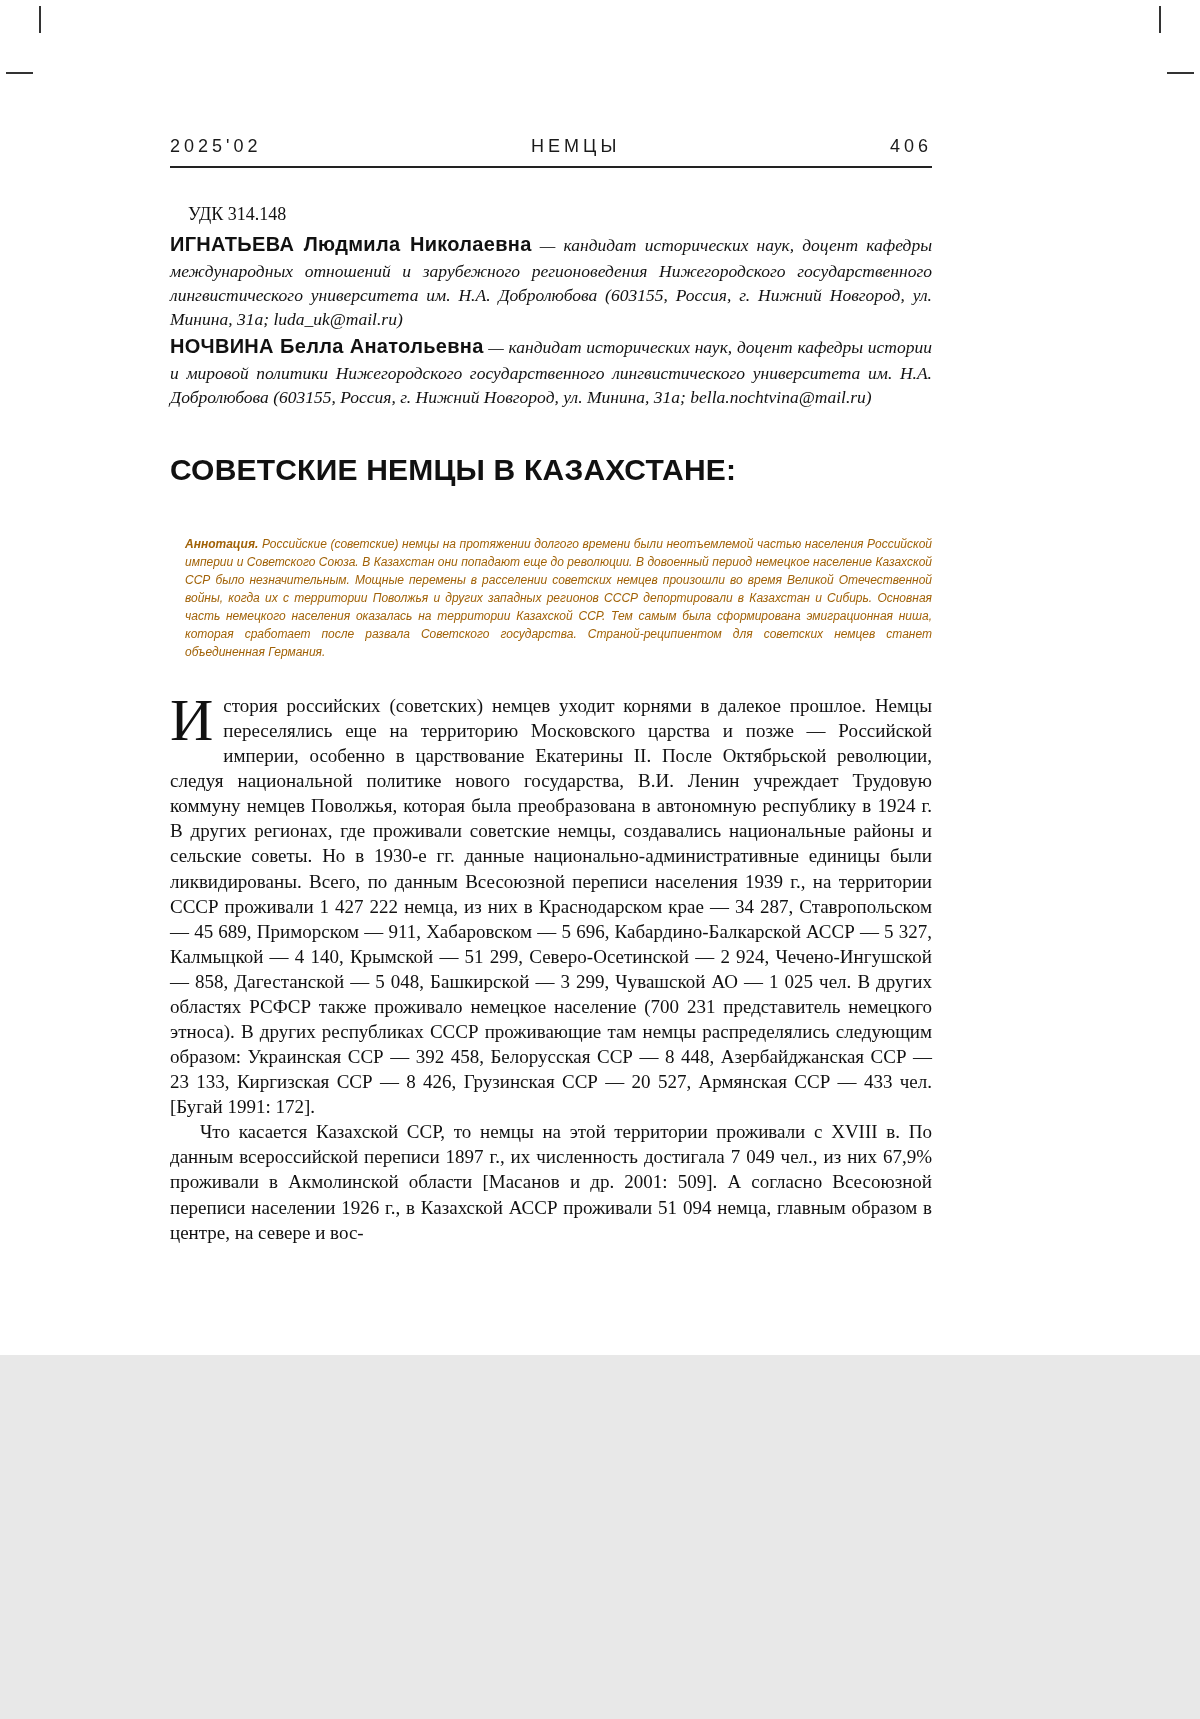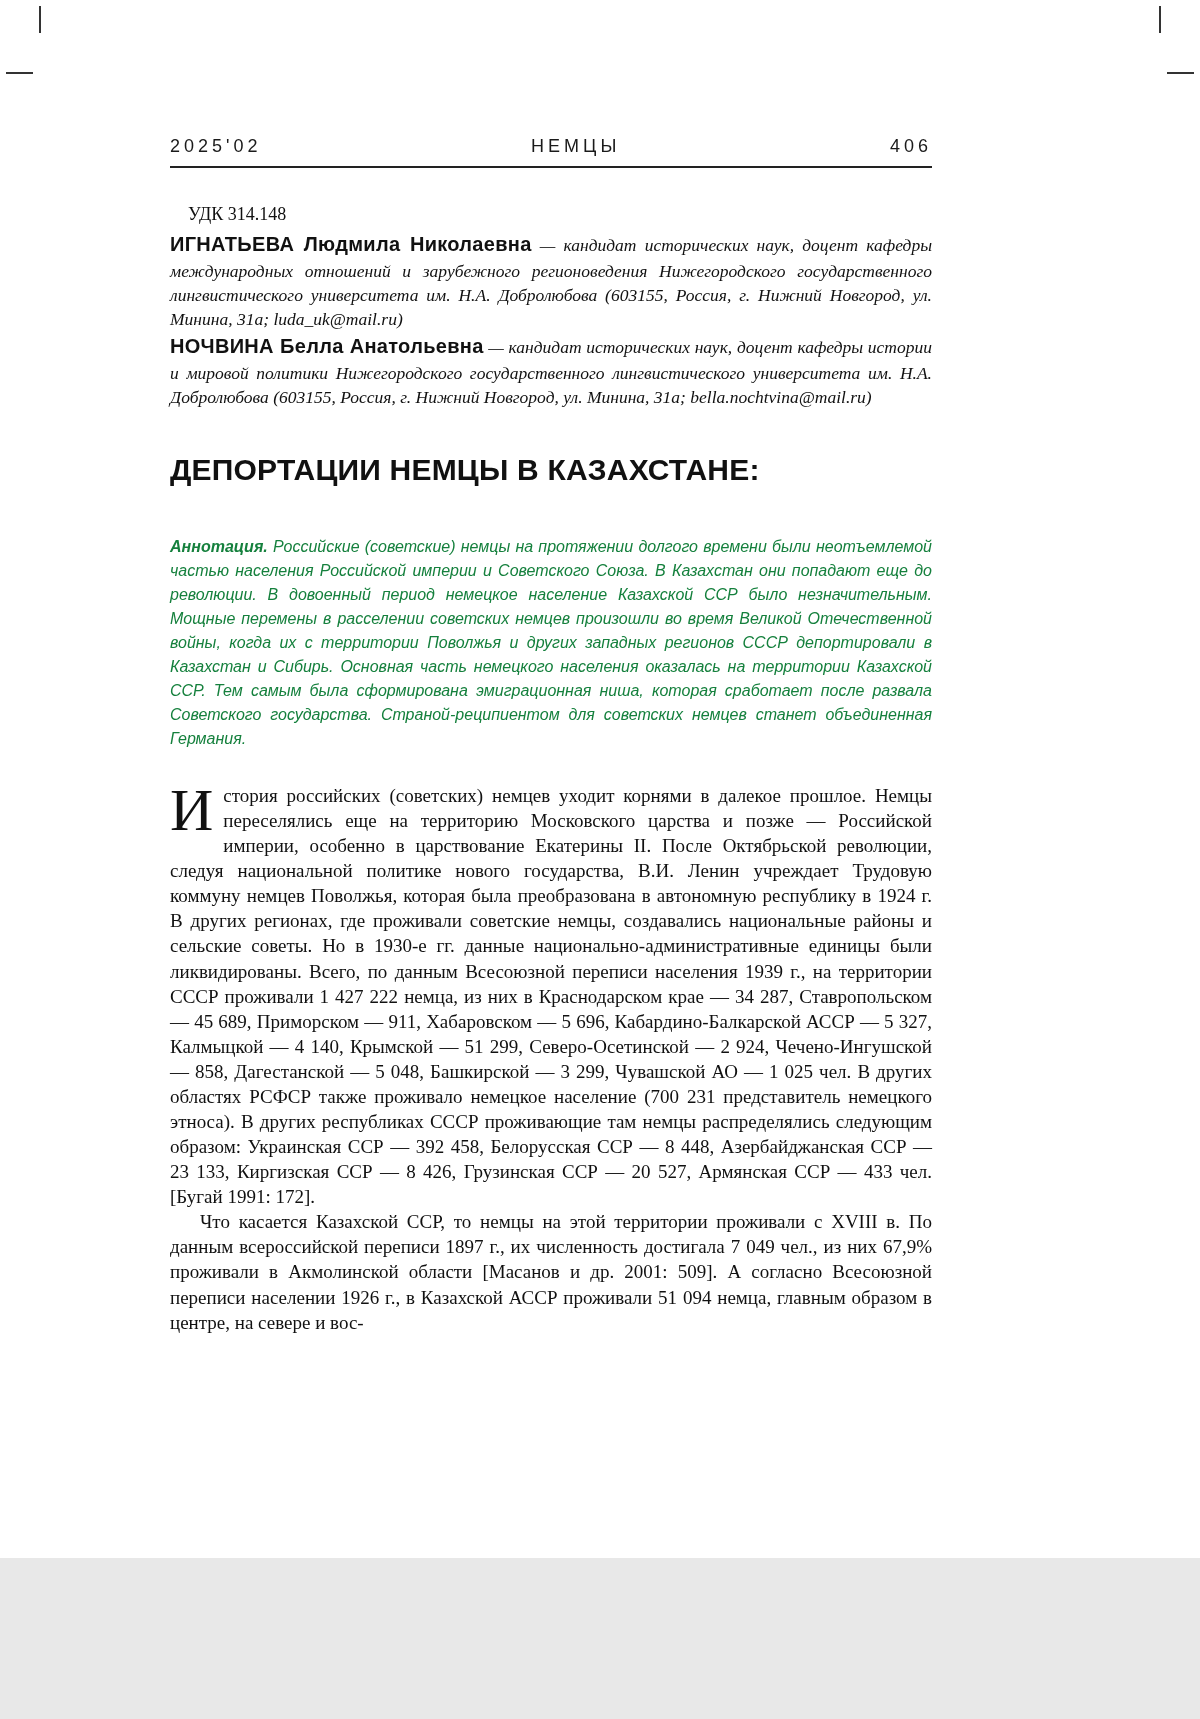--- a/index.html
+++ b/index.html
@@ -1,18 +1,18 @@
 <!DOCTYPE html>
 <html><head>
 <meta charset="utf-8">
 <style>
   html,body{margin:0;padding:0;background:#e8e8e8;}
   .page{
     position:relative;
-    width:1200px;height:1558px;
+    width:1200px;height:1355px;
     background:#ffffff;
     margin:0 auto;
     overflow:hidden;
     font-family:"Liberation Serif", serif;
     color:#111;
   }
   
   .crop{position:absolute;background:#333;}
   .crop.v{width:2px;height:27px;}
   .crop.h{width:27px;height:2px;}
@@ -59,27 +59,27 @@
   .article-title{
     margin:42px 0 0 0;
     font-family:"Liberation Sans", sans-serif;
     font-weight:bold;
     font-size:30px;
     line-height:1.27;
     color:#111;
     letter-spacing:.2px;
   }
   .abstract{
-    margin:46px 0 0 0;
+    margin:46px 0 0 15px;
     font-family:"Liberation Sans", sans-serif;
     font-style:italic;
-    font-size:16px;
+    font-size:12px;
     line-height:1.5;
     text-align:justify;
-    color:#15803d;
+    color:#a16207;
   }
   .abstract .label{font-weight:bold;}
   .keywords{
     margin:2px 0 0 0;
     font-family:"Liberation Sans", sans-serif;
     font-style:italic;
     font-size:16px;
     line-height:1.5;
     text-align:justify;
     color:#161616;
@@ -127,21 +127,21 @@
 
     <p class="author-para">
       <span class="author-name">ИГНАТЬЕВА Людмила Николаевна</span><span class="author-bio"> — кандидат исторических наук, доцент кафедры международных отношений и зарубежного регионоведения Нижегородского государственного лингвистического университета им. Н.А. Добролюбова (603155, Россия, г. Нижний Новгород, ул. Минина, 31а; luda_uk@mail.ru)</span>
     </p>
 
     <p class="author-para">
       <span class="author-name">НОЧВИНА Белла Анатольевна</span><span class="author-bio"> — кандидат исторических наук, доцент кафедры истории и мировой политики Нижегородского государственного лингвистического университета им. Н.А. Добролюбова (603155, Россия, г. Нижний Новгород, ул. Минина, 31а; bella.nochtvina@mail.ru)</span>
     </p>
 
     <h1 class="article-title">
-      <span>ДЕПОРТАЦИИ НЕМЦЫ В КАЗАХСТАНЕ:</span><br>
+      <span>СОВЕТСКИЕ НЕМЦЫ В КАЗАХСТАНЕ:</span><br>
     </h1>
 
     <p class="abstract">
       <span class="label">Аннотация.</span><span> Российские (советские) немцы на протяжении долгого времени были неотъемлемой частью населения Российской империи и Советского Союза. В Казахстан они попадают еще до революции. В довоенный период немецкое население Казахской ССР было незначительным. Мощные перемены в расселении советских немцев произошли во время Великой Отечественной войны, когда их с территории Поволжья и других западных регионов СССР депортировали в Казахстан и Сибирь. Основная часть немецкого населения оказалась на территории Казахской ССР. Тем самым была сформирована эмиграционная ниша, которая сработает после развала Советского государства. Страной-реципиентом для советских немцев станет объединенная Германия.</span>
     </p>
 
 
     <div class="body-text">
       <p class="body-para first">
         <span class="dropcap">И</span><span>стория российских (советских) немцев уходит корнями в далекое прошлое. Немцы переселялись еще на территорию Московского царства и позже — Российской империи, особенно в царствование Екатерины II. После Октябрьской революции, следуя национальной политике нового государства, В.И. Ленин учреждает Трудовую коммуну немцев Поволжья, которая была преобразована в автономную республику в 1924 г. В других регионах, где проживали советские немцы, создавались национальные районы и сельские советы. Но в 1930-е гг. данные национально-административные единицы были ликвидированы. Всего, по данным Всесоюзной переписи населения 1939 г., на территории СССР проживали 1 427 222 немца, из них в Краснодарском крае — 34 287, Ставропольском — 45 689, Приморском — 911, Хабаровском — 5 696, Кабардино-Балкарской АССР — 5 327, Калмыцкой — 4 140, Крымской — 51 299, Северо-Осетинской — 2 924, Чечено-Ингушской — 858, Дагестанской — 5 048, Башкирской — 3 299, Чувашской АО — 1 025 чел. В других областях РСФСР также проживало немецкое население (700 231 представитель немецкого этноса). В других республиках СССР проживающие там немцы распределялись следующим образом: Украинская ССР — 392 458, Белорусская ССР — 8 448, Азербайджанская ССР — 23 133, Киргизская ССР — 8 426, Грузинская ССР — 20 527, Армянская ССР — 433 чел. [Бугай 1991: 172].</span>

